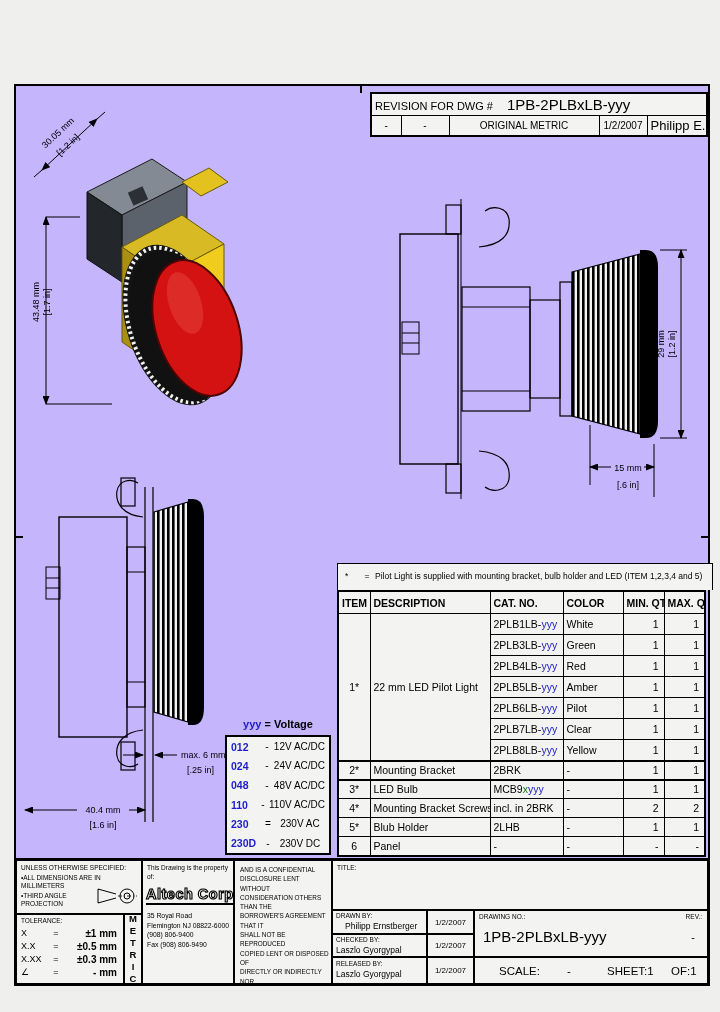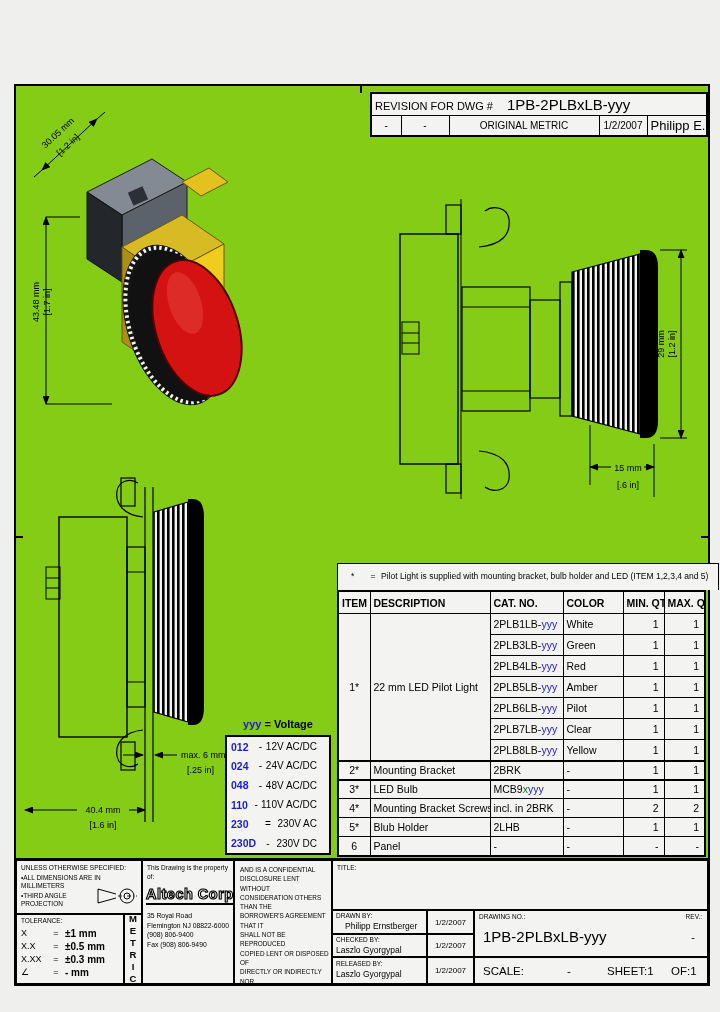--- a/index.html
+++ b/index.html
@@ -1,61 +1,61 @@
 <!DOCTYPE html>
 <html><head>
 <meta charset="utf-8">
 <style>
   html,body{margin:0;padding:0}
   body{width:720px;height:1012px;background:#efefed;font-family:"Liberation Sans",sans-serif;color:#000;position:relative;overflow:hidden}
   .a{position:absolute;box-sizing:border-box}
-  .sheet{position:absolute;left:14px;top:84px;width:692px;height:898px;border:2px solid #000;background:#84cc16}
+  .sheet{position:absolute;left:14px;top:84px;width:692px;height:898px;border:2px solid #000;background:#c4b5fd}
   .tick{position:absolute;background:#000}
 
   
   table{border-collapse:collapse;table-layout:fixed}
   .rev-t{width:336px;border:2px solid #000;background:#f3f3f1}
   .rev-t td{border:1px solid #000;padding:0 3px;overflow:hidden;white-space:nowrap}
   .rev-title{height:22px;font-size:11px}
   .rev-title .dwgnum{font-size:15px;margin-left:14px;letter-spacing:0}
   .rev-hd td{height:15px;font-size:9px;text-align:center}
   .rev-row td{height:19px;font-size:10px;text-align:center}
   .rev-row .by{font-size:13px}
 
   
-  .note-box{width:367px;height:26px;border:1px solid #000;border-bottom:none;font-size:8.5px;line-height:24px;white-space:nowrap;overflow:hidden;padding-left:13px;background:#f3f3f1}
+  .note-box{width:367px;height:26px;border:1px solid #000;border-bottom:none;font-size:8.5px;line-height:24px;white-space:nowrap;overflow:hidden;padding-left:7px;background:#f3f3f1}
   .note-box .st{display:inline-block;width:14px}
   .note-box .eq{display:inline-block;width:16px;text-align:center}
   .parts{width:367px;border:2px solid #000;background:#f3f3f1}
   .parts td{border:1px solid #000;font-size:10.5px;padding:0 3px;overflow:hidden;white-space:nowrap}
   .parts tr{height:21px}
   .parts tr.sm{height:19px}
   .parts .hd td{font-weight:bold;height:21px}
   .parts .c-item{text-align:center}
   .parts .c-qty{text-align:right;padding-right:5px}
   .parts tr.t2 td{border-top-width:2px}
   .blue{color:#1c1ccb}
   .green{color:#0b7b0b}
 
   
   .volt-wrap{width:106px}
   .volt-title{font-size:11px;font-weight:bold;text-align:center;height:17px;white-space:nowrap}
   .volt-box{border:2px solid #000;background:#f3f3f1}
   .volt-row{display:flex;align-items:center;height:19.3px;font-size:10px}
   .volt-row .code{color:#1c1ccb;font-weight:bold;width:30px;padding-left:4px;font-size:10.5px}
   .volt-row .sep{width:14px;text-align:center}
-  .volt-row .val{flex:1;text-align:right;padding-right:12px;white-space:nowrap}
+  .volt-row .val{flex:1;text-align:center;padding-right:4px;white-space:nowrap}
 
   
   .tb{border:1px solid #000;background:#f3f3f1;overflow:hidden}
   .tiny{font-size:6.5px;line-height:8.5px}
   .tol-row{display:flex;font-size:9px;height:13px;align-items:center}
   .tol-row .d{width:26px;padding-left:4px}
   .tol-row .s{width:18px;text-align:center}
-  .tol-row .v{flex:1;padding-right:6px;font-weight:bold;font-size:10px}
+  .tol-row .v{flex:1;text-align:right;padding-right:6px;font-weight:bold;font-size:10px}
   .metric{writing-mode:vertical-lr;text-orientation:upright;font-weight:bold;font-size:9.5px;letter-spacing:1px;width:100%;height:100%;display:flex;align-items:center;justify-content:center}
   .logo{font-size:14.5px;font-weight:bold;letter-spacing:.5px;color:#fff;-webkit-text-stroke:1.1px #000;white-space:nowrap;display:inline-block;border-bottom:2px solid #000;padding:0 2px 1px 0;text-shadow:0 0 1px #000}
   .logo sup{font-size:7px;-webkit-text-stroke:.6px #000}
   .pre{white-space:pre-line}
   .conf{font-size:6.4px;line-height:9.3px}
   .addr{font-size:6.8px;line-height:9.5px}
   .name8{font-size:8.5px;line-height:10px}
   .bigtitle{font-size:12.5px;letter-spacing:-.2px;white-space:nowrap}
   .dwgno{font-size:15px;white-space:nowrap}
   .scl{font-size:11.5px}
@@ -442,18 +442,18 @@
     <div class="name8" style="padding:8px 0 0 0;text-align:center;font-size:8px">1/2/2007</div>
   </div>
 
   <div class="a tb" style="left:458px;top:824px;width:234px;height:47px">
     <div class="tiny a" style="left:4px;top:2px">DRAWING NO.:</div>
     <div class="tiny a" style="right:5px;top:2px">REV.:</div>
     <div class="dwgno a" style="left:8px;top:17px">1PB-2PLBxLB-yyy</div>
     <div class="a" style="right:12px;top:20px;font-size:11px">-</div>
   </div>
   <div class="a tb" style="left:458px;top:871px;width:234px;height:27px">
-    <span class="scl a" style="left:8px;top:7px">SCALE:</span>
+    <span class="scl a" style="left:24px;top:7px">SCALE:</span>
     <span class="scl a" style="left:92px;top:7px">-</span>
     <span class="scl a" style="left:132px;top:7px">SHEET:1</span>
     <span class="scl a" style="left:196px;top:7px">OF:1</span>
   </div>
 </div>
 
 </body></html>

